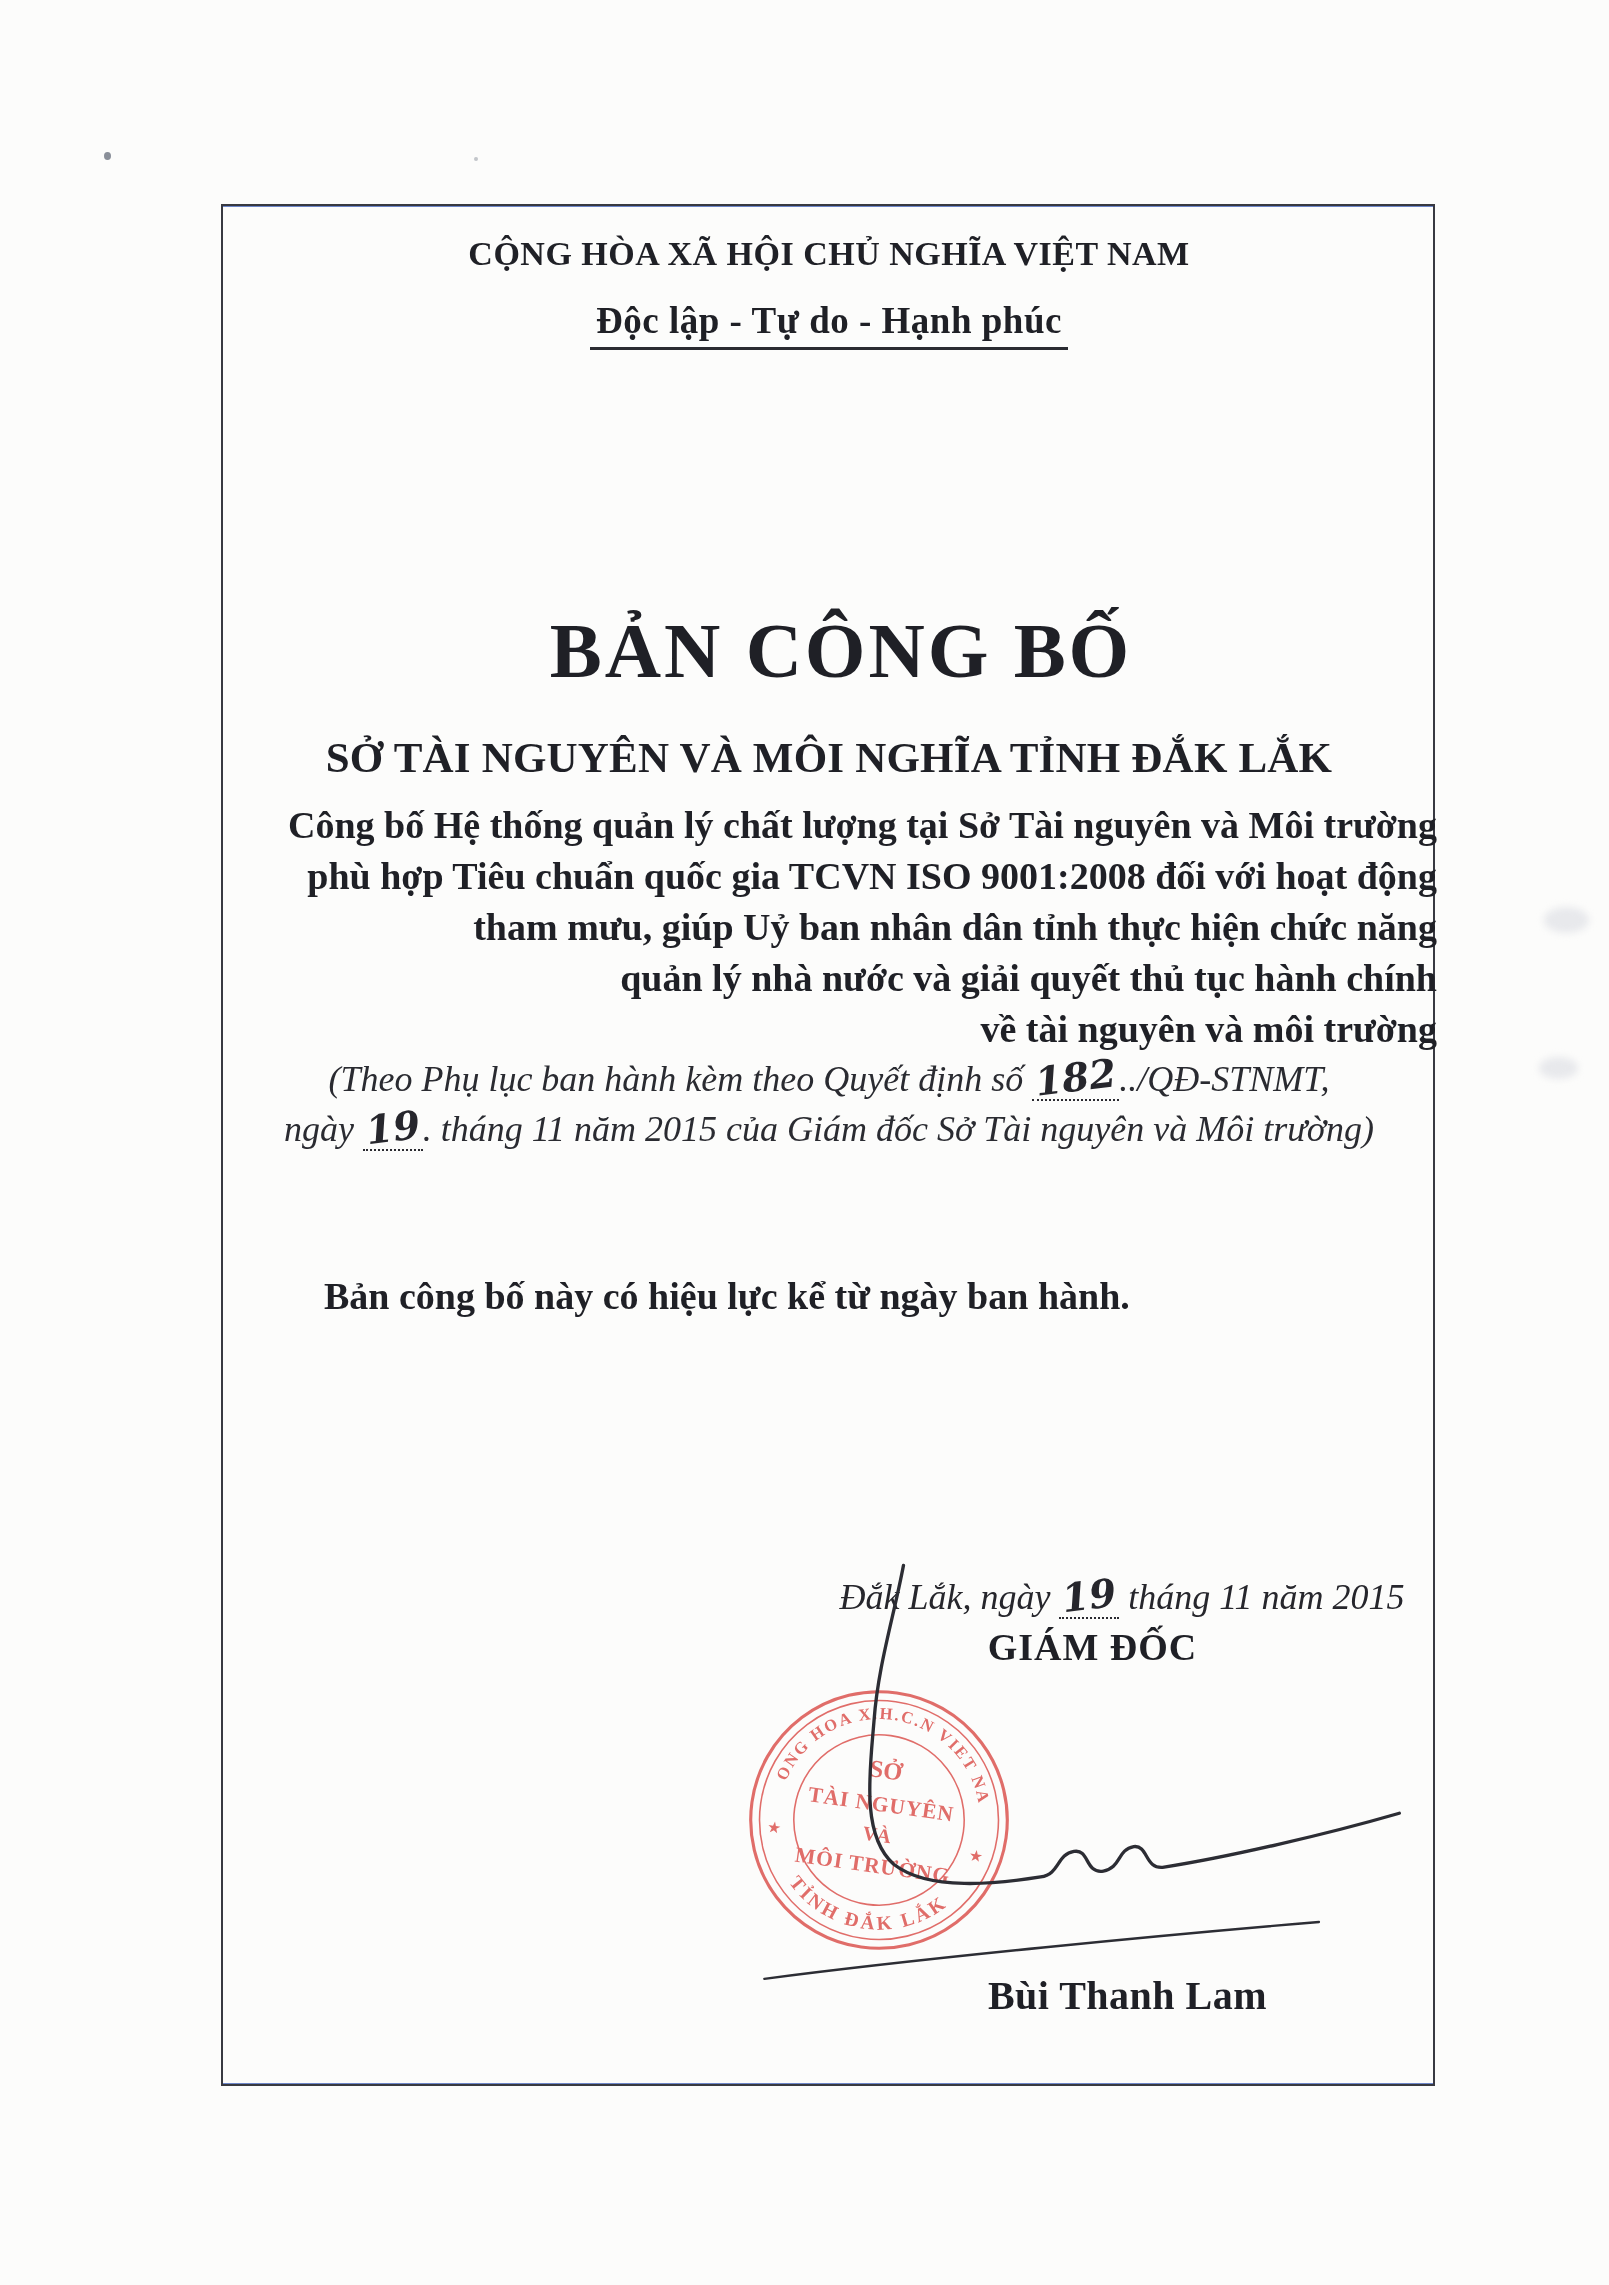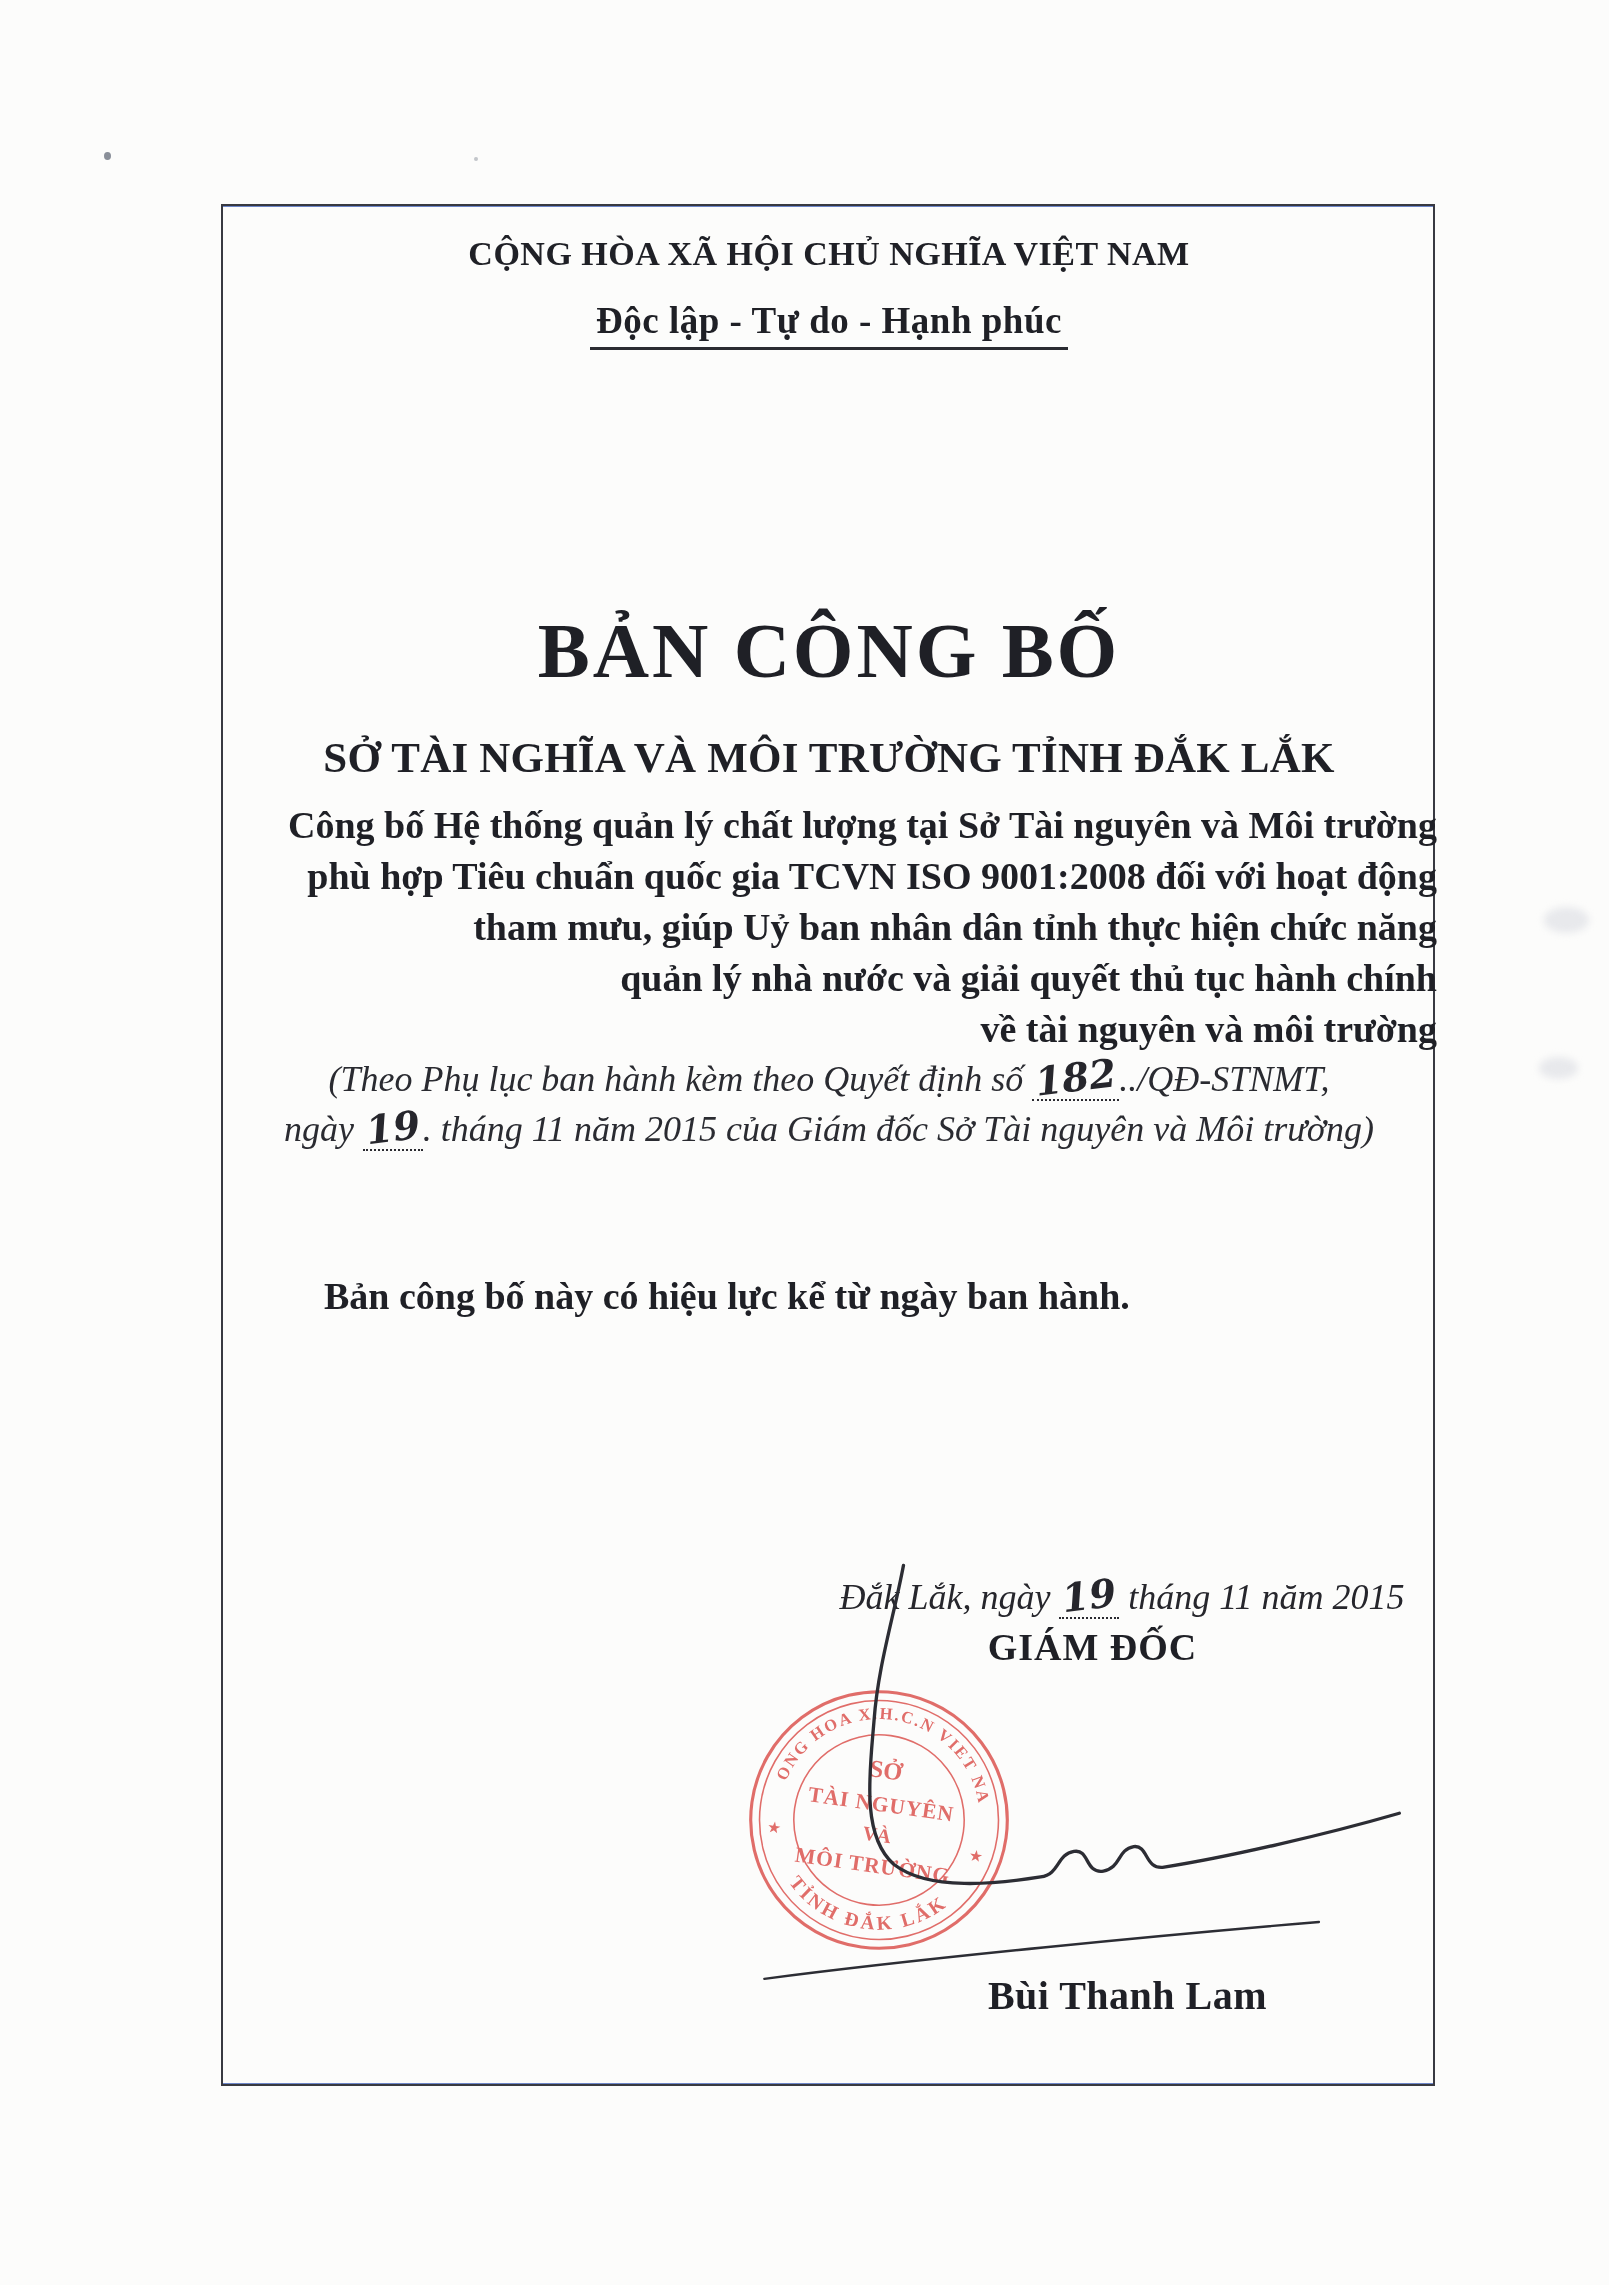--- a/index.html
+++ b/index.html
@@ -17,21 +17,21 @@
     border:2.9px solid #383941;
     box-shadow:inset 0 1px 0 #6d86c9, inset 0 -1px 0 #6d86c9;
   }
   .content{
     position:absolute;left:221px;top:204px;width:1216px;
     text-align:center;
   }
   .nat-line1{margin-top:31px;font-size:34px;font-weight:bold;letter-spacing:0.5px;}
   .nat-line2{margin-top:7.8px;font-size:37px;font-weight:bold;display:inline-block;
     border-bottom:3.9px solid #2a2b31;padding:0 5.9px 4.9px 5.9px;letter-spacing:0.5px;}
-  .doc-title{position:absolute;left:0;width:100%;top:402px;font-size:78px;font-weight:bold;letter-spacing:2.9px;}
+  .doc-title{position:absolute;left:12px;width:100%;top:402px;font-size:78px;font-weight:bold;letter-spacing:2.9px;}
   .doc-subtitle{position:absolute;left:0;width:100%;top:529px;font-size:43px;font-weight:bold;letter-spacing:0.2px;}
   .body-par{position:absolute;left:0;width:100%;top:596px;font-size:38px;font-weight:bold;line-height:51px;text-align:right;}
   .ref-note{position:absolute;left:0;width:100%;top:850px;font-size:36px;font-style:italic;line-height:50px;color:#2a2b31;}
   .effective{position:absolute;left:103px;top:1070px;font-size:38px;font-weight:bold;}
   .hand{
     display:inline-block;
     font-family:"DejaVu Serif",serif;
     font-style:italic;font-weight:600;
     transform:rotate(-7deg);
     font-size:1.08em;line-height:1;
@@ -61,21 +61,21 @@
 
   <div class="content">
 
     <div>
       <div class="nat-line1">CỘNG HÒA XÃ HỘI CHỦ NGHĨA VIỆT NAM</div><br>
       <span class="nat-line2">Độc lập - Tự do - Hạnh phúc</span>
     </div>
 
     <div class="doc-title">BẢN CÔNG BỐ</div>
 
-    <div class="doc-subtitle">SỞ TÀI NGHĨA VÀ MÔI TRƯỜNG TỈNH ĐẮK LẮK</div>
+    <div class="doc-subtitle">SỞ TÀI NGUYÊN VÀ MÔI NGHĨA TỈNH ĐẮK LẮK</div>
 
     <div class="body-par">
       <div>Công bố Hệ thống quản lý chất lượng tại Sở Tài nguyên và Môi trường</div>
       <div>phù hợp Tiêu chuẩn quốc gia TCVN ISO 9001:2008 đối với hoạt động</div>
       <div>tham mưu, giúp Uỷ ban nhân dân tỉnh thực hiện chức năng</div>
       <div>quản lý nhà nước và giải quyết thủ tục hành chính</div>
       <div>về tài nguyên và môi trường</div>
     </div>
 
     <div class="ref-note">

